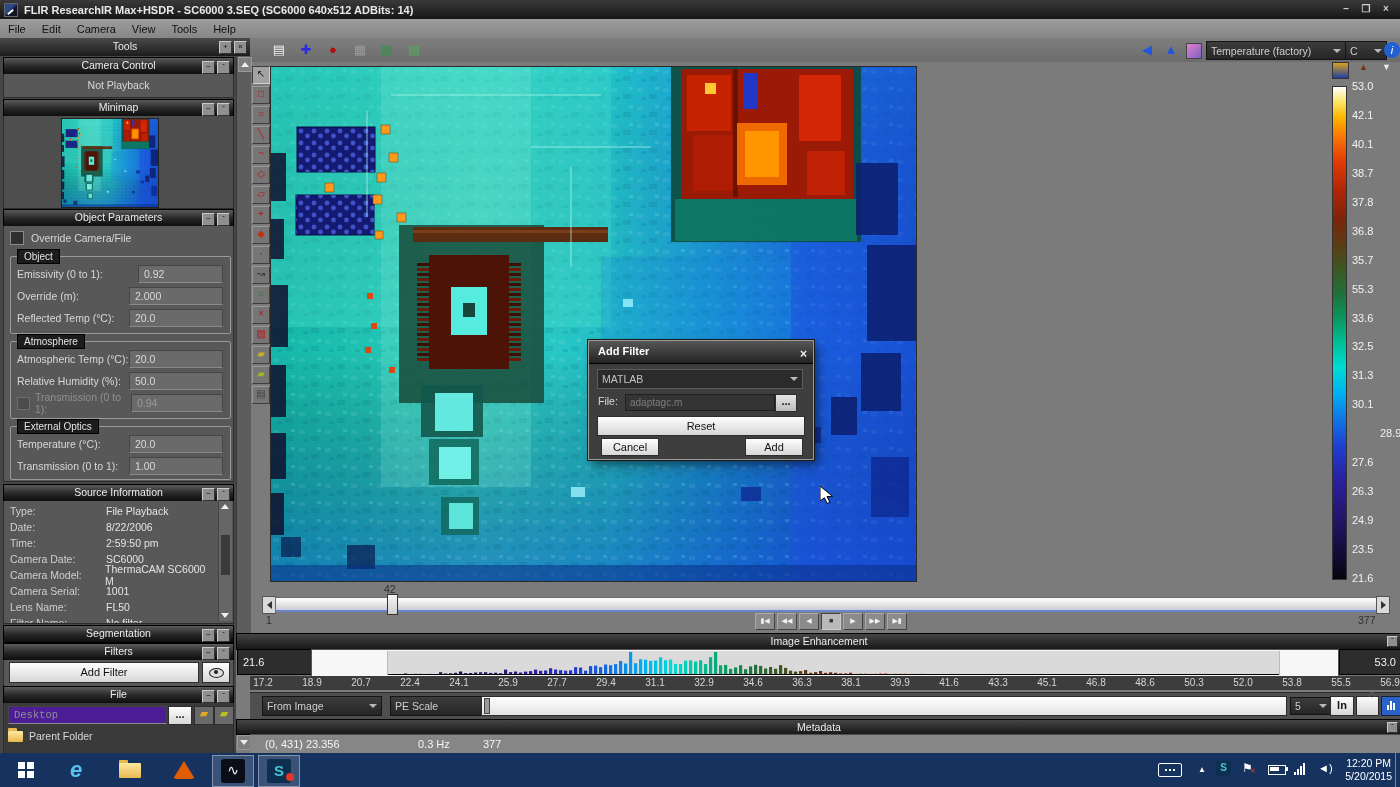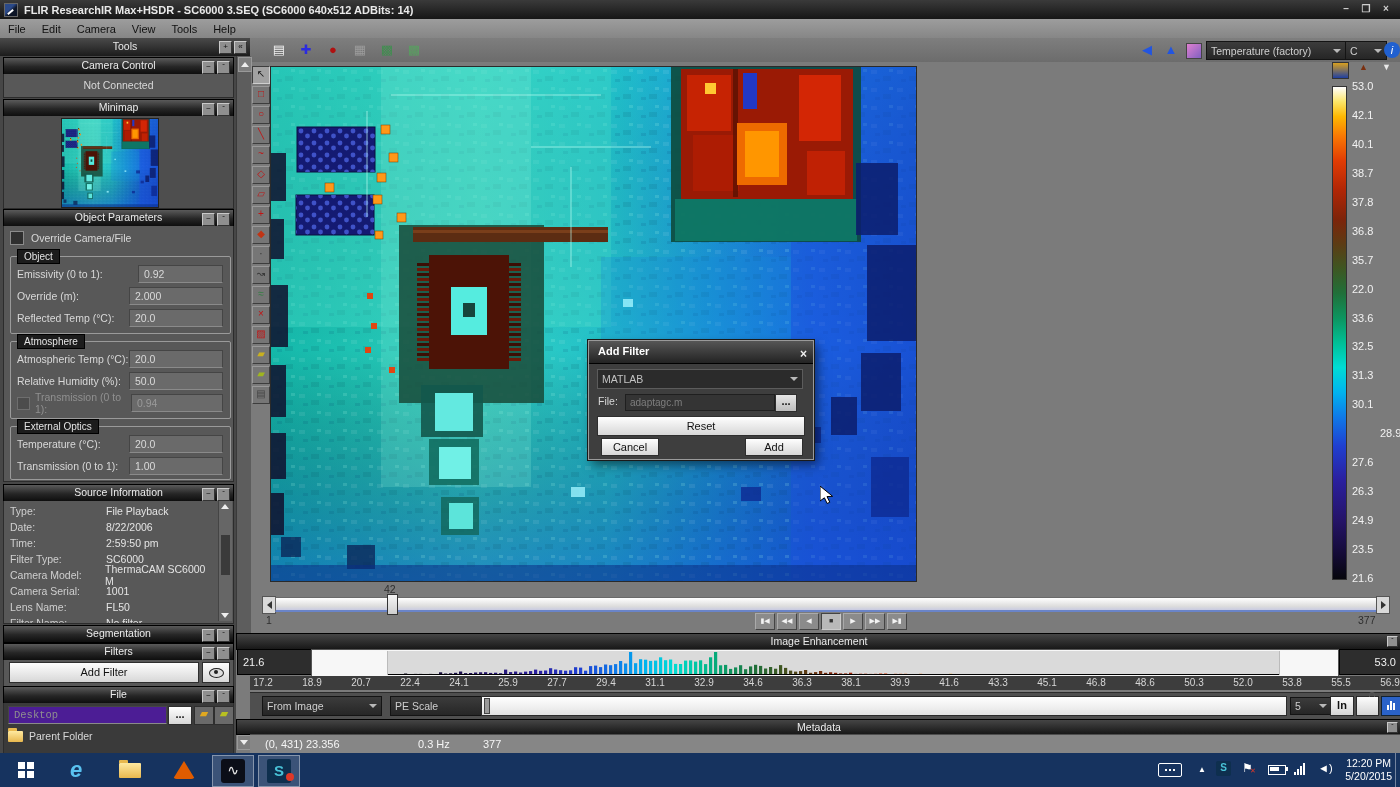--- a/index.html
+++ b/index.html
@@ -299,21 +299,21 @@
   <div class="abs sidebar">
 
     <div class="panel-hdr" style="top:1px;">
       <span>Camera Control</span>
       <span class="hdrbtns">
           <span class="hbtn">−</span>
           <span class="hbtn">ˆ</span>
         </span>
     </div>
     <div class="panel-body" style="top:18px;height:23px;text-align:center;">
-      <span class="lbl" style="line-height:23px;">Not Connected</span>
+      <span class="lbl" style="line-height:23px;">Not Playback</span>
     </div>
 
     <div class="panel-hdr" style="top:43px;">
       <span>Minimap</span>
       <span class="hdrbtns">
           <span class="hbtn">−</span>
           <span class="hbtn">ˆ</span>
         </span>
     </div>
     <div class="panel-body" style="top:60px;height:92px;background:#4e4e4e;">
@@ -393,21 +393,21 @@
           </div>
           <div class="srow">
             <span class="k">Date:</span>
             <span class="v">8/22/2006</span>
           </div>
           <div class="srow">
             <span class="k">Time:</span>
             <span class="v">2:59:50 pm</span>
           </div>
           <div class="srow">
-            <span class="k">Filter Type:</span>
+            <span class="k">Camera Date:</span>
             <span class="v">SC6000</span>
           </div>
           <div class="srow">
             <span class="k">Camera Model:</span>
             <span class="v">ThermaCAM SC6000 M</span>
           </div>
           <div class="srow">
             <span class="k">Camera Serial:</span>
             <span class="v">1001</span>
           </div>
@@ -513,21 +513,21 @@
     <span class="cbicon" style="left:49px;color:#e8e8e8;text-align:center;">▼</span>
     <div class="cbar" style="background: linear-gradient(to top, rgb(6, 6, 12) 0%, rgb(20, 11, 54) 5%, rgb(37, 20, 104) 12%, rgb(42, 31, 158) 20%, rgb(31, 63, 208) 27%, rgb(15, 122, 232) 33%, rgb(0, 180, 238) 38%, rgb(0, 220, 212) 43%, rgb(0, 191, 150) 48%, rgb(13, 149, 96) 53%, rgb(32, 112, 58) 58%, rgb(61, 87, 34) 63%, rgb(92, 60, 20) 68%, rgb(124, 36, 10) 73%, rgb(176, 38, 6) 79%, rgb(225, 60, 4) 85%, rgb(249, 120, 4) 90%, rgb(253, 184, 2) 94%, rgb(253, 230, 104) 97%, rgb(255, 255, 255) 100%);"></div>
     <div id="cbticks">
         <span class="cbtick" style="top: 18px;">53.0</span>
         <span class="cbtick" style="top: 46.9412px;">42.1</span>
         <span class="cbtick" style="top: 75.8824px;">40.1</span>
         <span class="cbtick" style="top: 104.824px;">38.7</span>
         <span class="cbtick" style="top: 133.765px;">37.8</span>
         <span class="cbtick" style="top: 162.706px;">36.8</span>
         <span class="cbtick" style="top: 191.647px;">35.7</span>
-        <span class="cbtick" style="top: 220.588px;">22.0</span>
+        <span class="cbtick" style="top: 220.588px;">55.3</span>
         <span class="cbtick" style="top: 249.529px;">33.6</span>
         <span class="cbtick" style="top: 278.471px;">32.5</span>
         <span class="cbtick" style="top: 307.412px;">31.3</span>
         <span class="cbtick" style="top: 336.353px;">30.1</span>
         <span class="cbtick" style="top: 365.294px; margin-left: 28px;">28.9</span>
         <span class="cbtick" style="top: 394.235px;">27.6</span>
         <span class="cbtick" style="top: 423.176px;">26.3</span>
         <span class="cbtick" style="top: 452.118px;">24.9</span>
         <span class="cbtick" style="top: 481.059px;">23.5</span>
         <span class="cbtick" style="top: 510px;">21.6</span>

